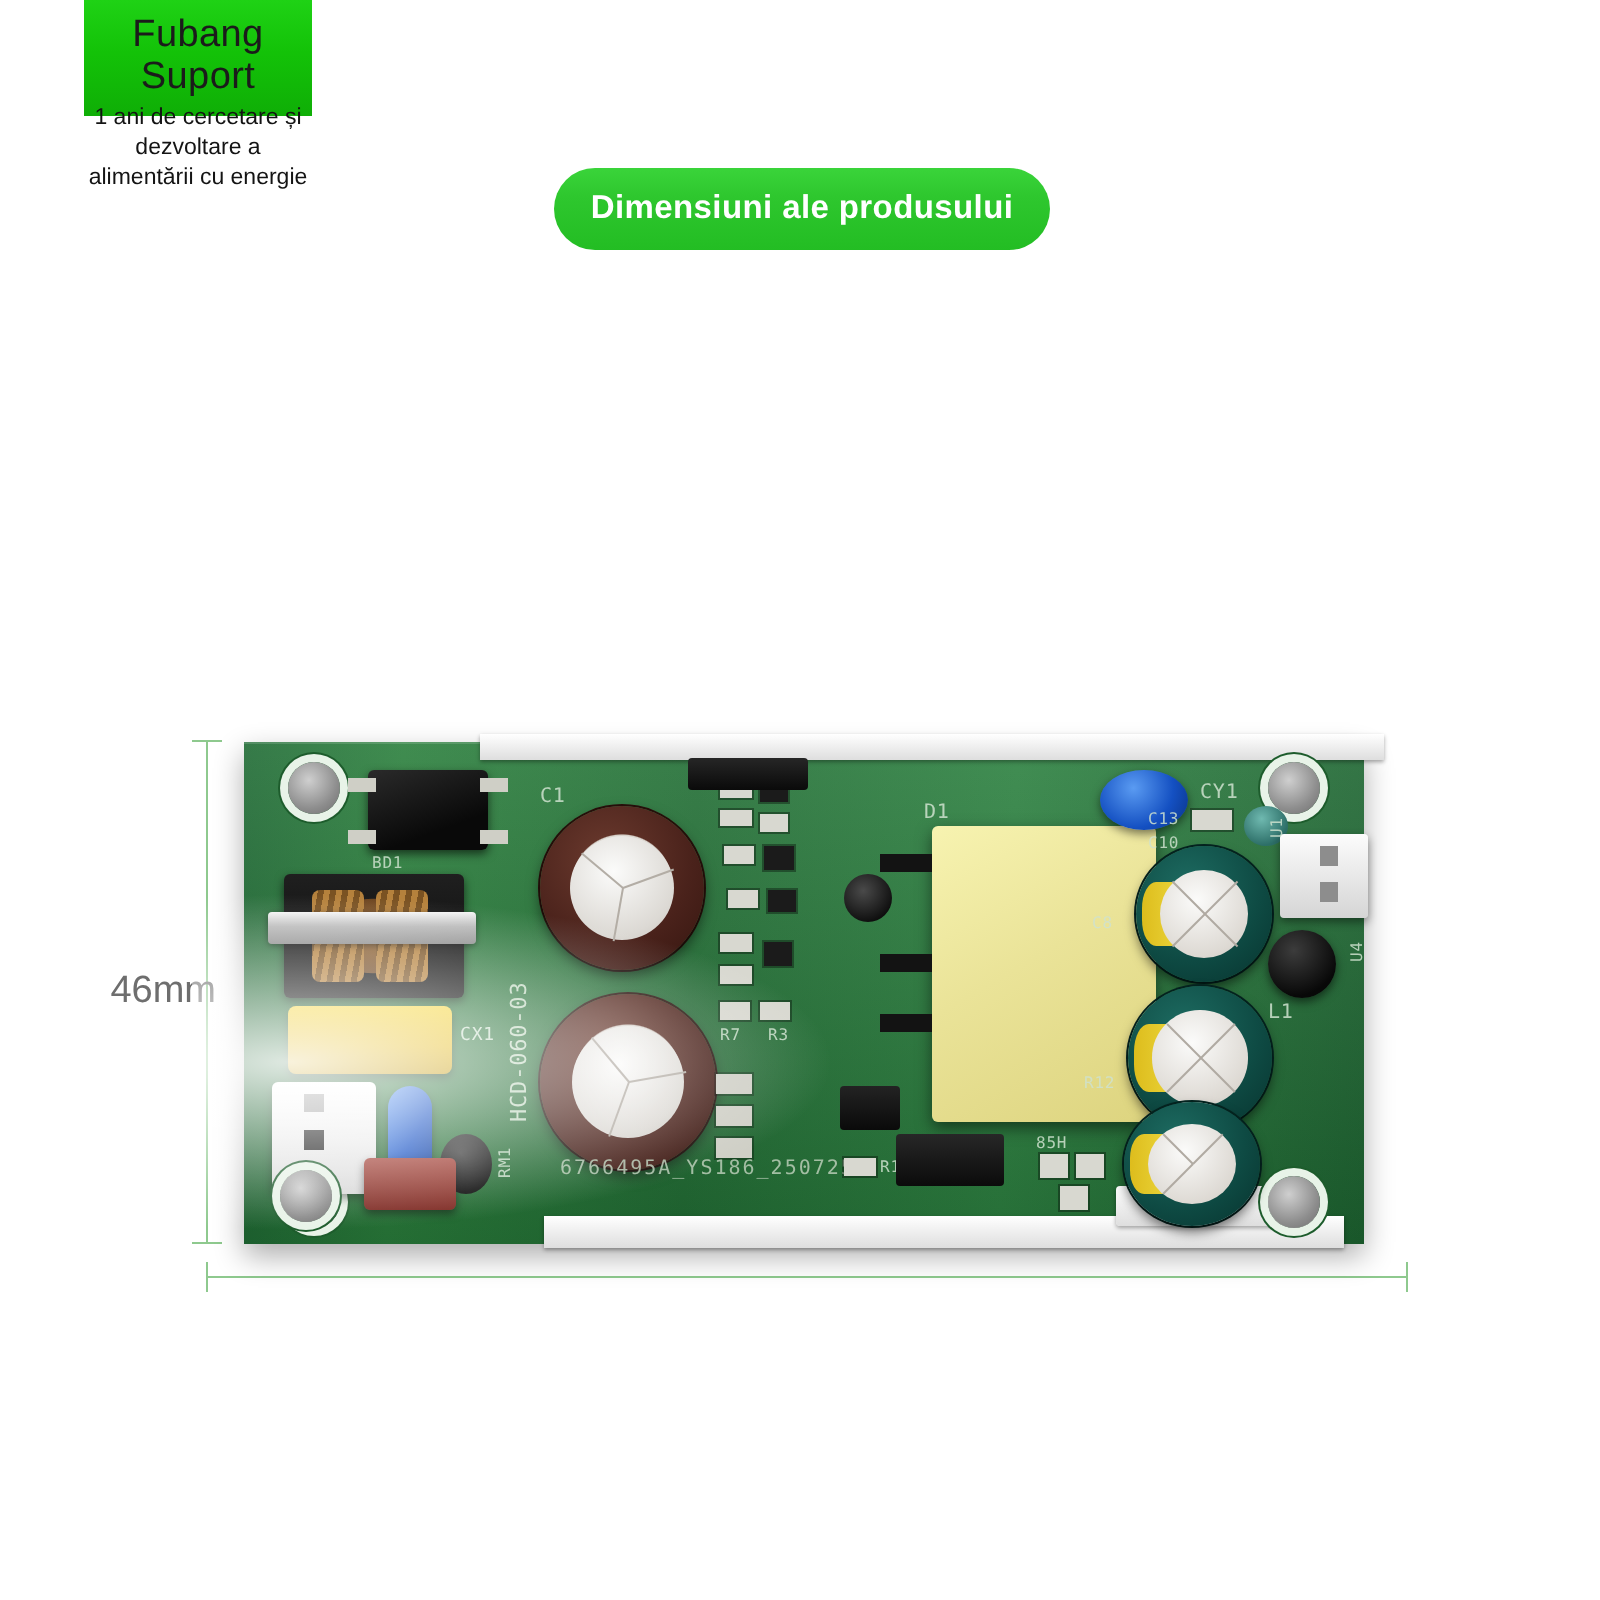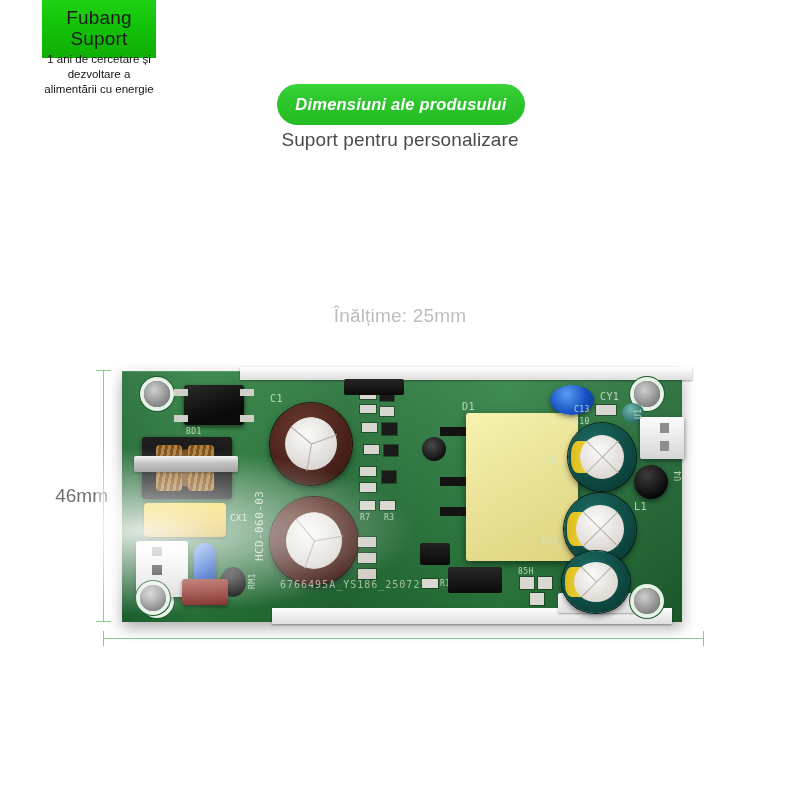--- a/index.html
+++ b/index.html
@@ -30,21 +30,20 @@
   
   #pill{
     position:absolute;left:277px;top:84px;width:248px;height:41px;
     border-radius:21px;
     background:linear-gradient(180deg,#3ad43a 0%,#2ec72e 35%,#23bd23 100%);
     display:flex;align-items:center;justify-content:center;
   }
   #pill-label{
     color:#ffffff;font-size:16.5px;font-weight:700;letter-spacing:.2px;
     white-space:nowrap;
-    font-style:italic;
   }
   #subtitle{
     position:absolute;left:0;top:129px;width:800px;text-align:center;
     font-size:19px;color:#4a4a4a;letter-spacing:.1px;
   }
 
   
   #height-label{
     position:absolute;left:0;top:305px;width:800px;text-align:center;
     font-size:19px;color:#bdbdbd;letter-spacing:.2px;
@@ -150,23 +149,21 @@
     <div id="brand-box">
       <span>Fubang</span>
       <span>Suport</span>
     </div>
     <div id="brand-sub">1 ani de cercetare și dezvoltare a alimentării cu energie</div>
   </div>
 
   <div id="pill">
     <div id="pill-label">Dimensiuni ale produsului</div>
   </div>
-  <div id="subtitle">Suport pentru personalizare</div>
-
-  <div id="height-label">Înălțime: 25mm</div>
+
 
   <div class="guide" id="v-line"></div>
   <div class="guide" id="v-tick-top"></div>
   <div class="guide" id="v-tick-bot"></div>
   <div class="guide" id="h-line"></div>
   <div class="guide" id="h-tick-left"></div>
   <div class="guide" id="h-tick-right"></div>
 
   <div id="h-label">46mm</div>
 

